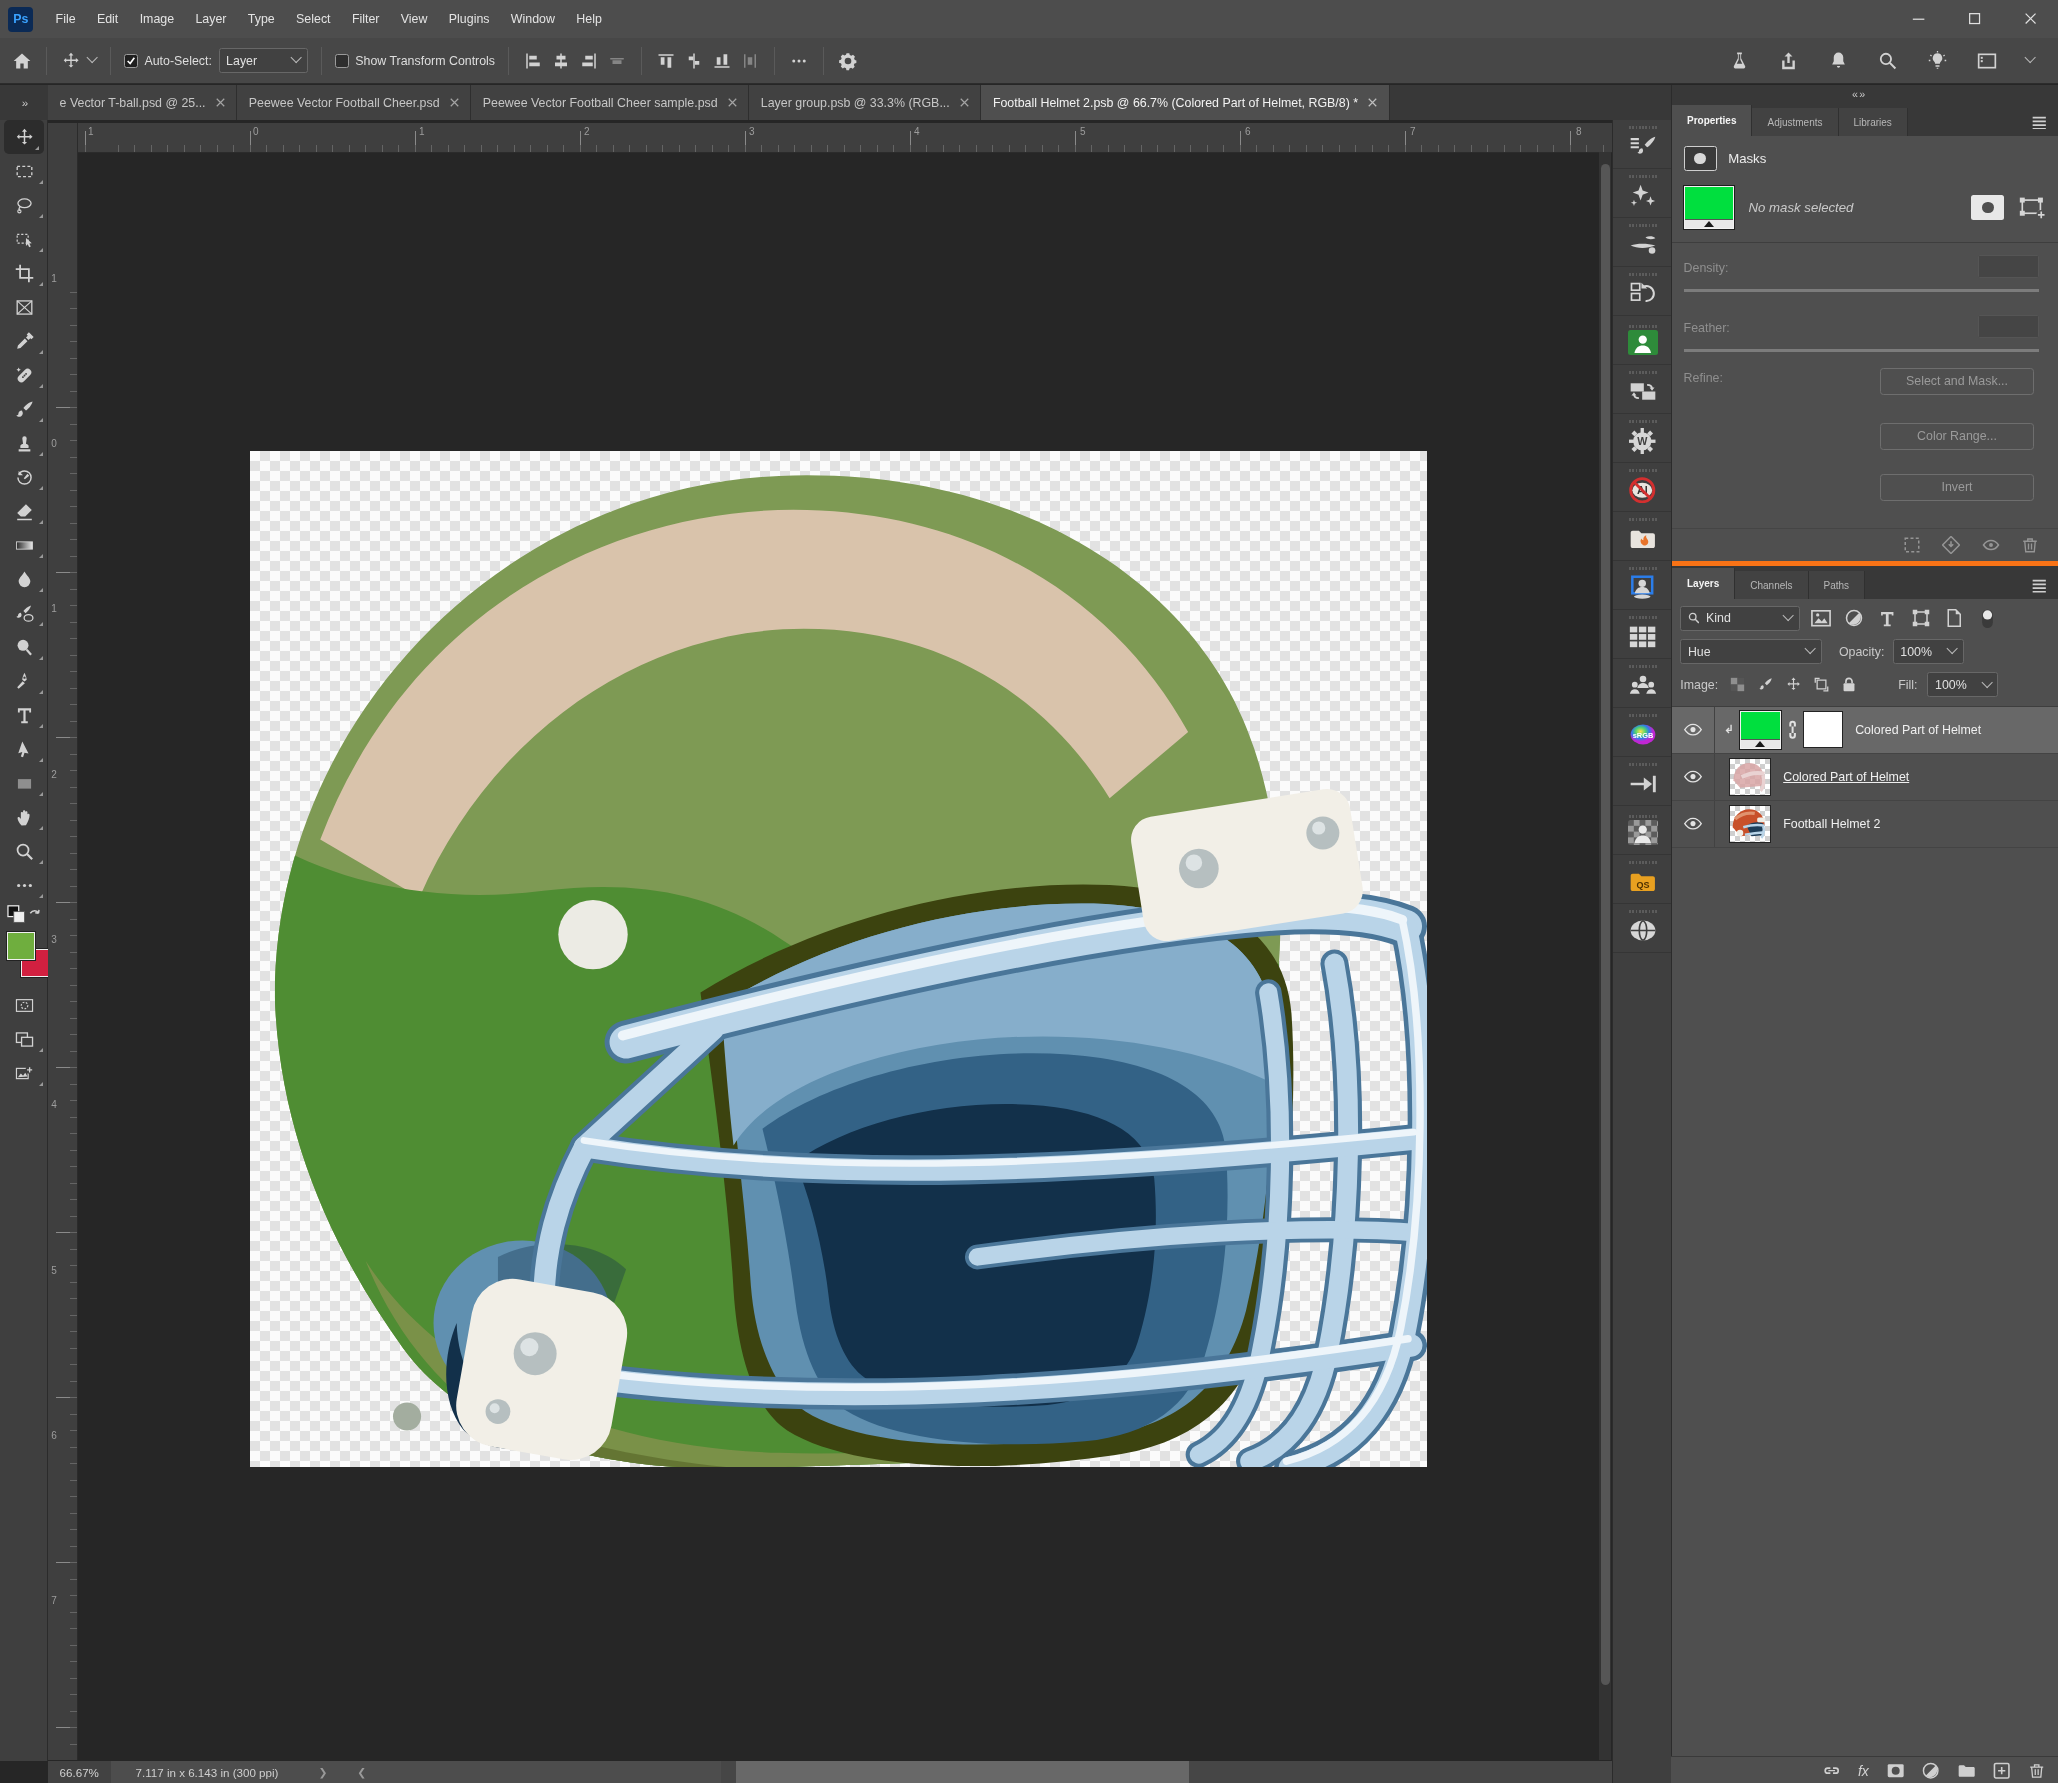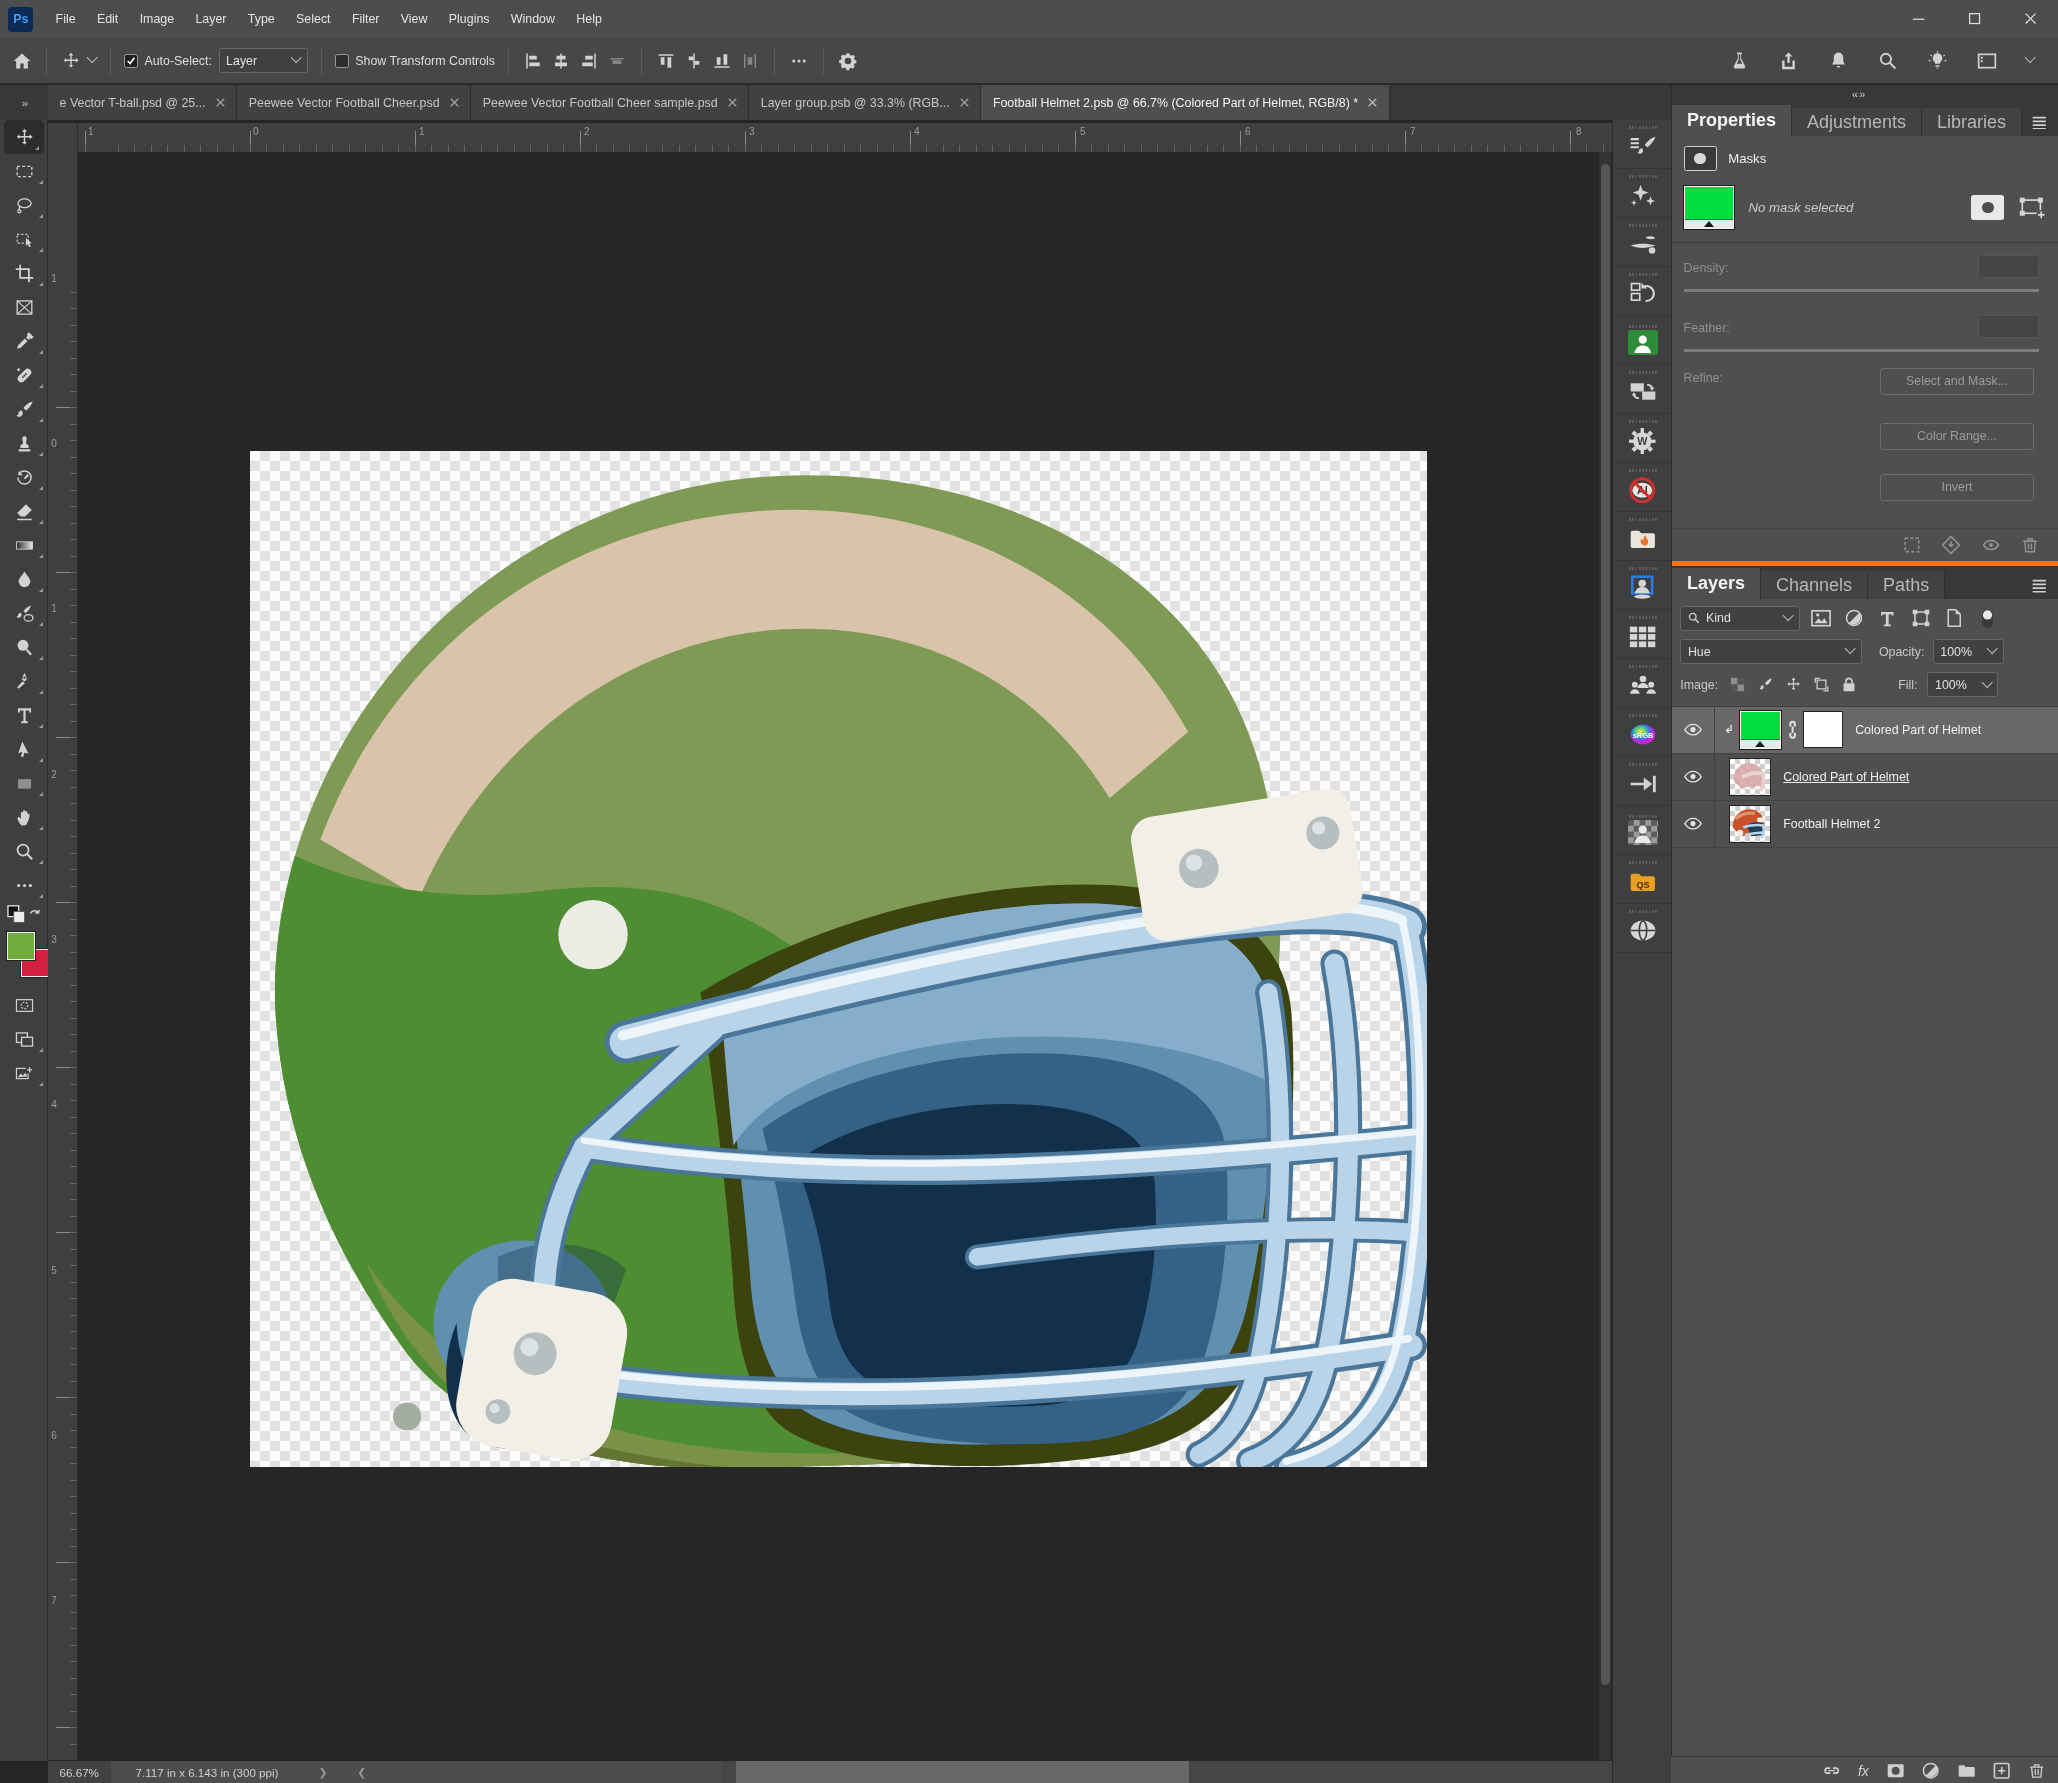--- a/index.html
+++ b/index.html
@@ -77,21 +77,21 @@
   #plugindock{left:1612px;top:120px;width:60px;height:1664px;background:#3f3f3f;border-left:0.8px solid #2b2b2b;display:flex;flex-direction:column;align-items:center;}
   .dockcell{width:60px;height:49px;border-bottom:0.8px solid #353535;display:flex;flex-direction:column;align-items:center;justify-content:center;gap:2.5px;}
   .grip{width:28px;height:3.3px;background:repeating-linear-gradient(90deg,#5c5c5c 0 1.7px,transparent 1.7px 3.3px);}
   .dockico{width:33px;height:30px;display:flex;align-items:center;justify-content:center;font-size:16.5px;color:#d6d6d6;}
   .tile{width:30px;height:25px;border-radius:2.5px;display:flex;align-items:center;justify-content:center;font-size:9px;font-weight:bold;}
 
   
   #panels{left:1671px;top:85px;width:388px;height:1699px;background:#4f4f4f;border-left:0.8px solid #2b2b2b;}
   #dock-header{height:18px;background:#383838;display:flex;align-items:center;justify-content:flex-start;padding-left:180px;color:#c9c9c9;font-size:10.7px;letter-spacing:-0.8px;}
   .ptabs{height:33px;background:#383838;display:flex;align-items:flex-end;}
-  .ptab{height:28px;padding:0 15px;display:flex;align-items:center;font-size:18px;color:#b7b7b7;background:#424242;border-right:0.8px solid #303030;}
+  .ptab{height:28px;padding:0 15px;display:flex;align-items:center;font-size:10px;color:#b7b7b7;background:#424242;border-right:0.8px solid #303030;}
   .ptab.active{background:#4f4f4f;color:#f5f5f5;font-weight:bold;height:31px;}
   .ptab-menu{margin-left:auto;padding:0 11.6px 6.6px 0;color:#cfcfcf;}
 
   .masks-head{display:flex;align-items:center;gap:11.6px;padding:10px 11.6px;}
   .masks-head .lbl{font-size:13.2px;color:#ececec;}
   #mask-row{display:flex;align-items:center;gap:15px;padding:5px 11.6px 13.2px 11.6px;border-bottom:0.8px solid #3e3e3e;}
   .fillthumb{width:50px;height:43px;border:1.7px solid #f2f2f2;outline:0.8px solid #1e1e1e;background:#00df3e;position:relative;}
   .fillthumb .ramp{position:absolute;left:0;right:0;bottom:0;height:9px;background:#e8e8e8;border-top:0.8px solid #555;display:flex;align-items:center;justify-content:center;}
   .fillthumb .ramp:before{content:"";width:0;height:0;border-left:5px solid transparent;border-right:5px solid transparent;border-bottom:6.6px solid #1a1a1a;}
   #no-mask{font-size:13.2px;font-style:italic;color:#c9c9c9;flex:1;}
@@ -105,21 +105,21 @@
   .pbtn{position:absolute;left:208px;width:154px;height:26.5px;border:0.8px solid #6e6e6e;border-radius:3.3px;color:#9a9a9a;font-size:12.4px;display:flex;align-items:center;justify-content:center;background:transparent;}
   #props-footer{height:33px;display:flex;align-items:center;justify-content:flex-end;gap:21.5px;padding-right:20px;border-top:0.8px solid #3e3e3e;opacity:.55;}
   #props-footer svg{width:18px;height:18px;}
 
   
   #layers-panel{border-top:5px solid #f97316;}
   .filter-row{display:flex;align-items:center;gap:8.3px;padding:6.6px 8.3px;}
   .kind-combo{width:120px;}
   .fico{width:25px;height:21.5px;display:flex;align-items:center;justify-content:center;}
   .blend-row{display:flex;align-items:center;gap:8.3px;padding:1.7px 8.3px 6.6px 8.3px;font-size:12.4px;color:#c9c9c9;}
-  .blend-combo{width:182px;justify-content:space-between;}
+  .blend-combo{width:142px;justify-content:space-between;}
   .val-combo{width:71px;justify-content:space-between;}
   .lock-row{display:flex;align-items:center;gap:10px;padding:1.7px 8.3px 8.3px 8.3px;font-size:12.4px;color:#c9c9c9;border-bottom:0.8px solid #3e3e3e;}
   .lockico{width:18px;height:16.5px;display:flex;align-items:center;justify-content:center;}
 
   .layer-row{height:47px;display:flex;align-items:center;border-bottom:0.8px solid #444;position:relative;}
   .layer-row.selected{background:#686868;}
   .eye-cell{width:43px;height:100%;display:flex;align-items:center;justify-content:center;border-right:0.8px solid #424242;}
   .lthumb{width:40px;height:36px;outline:0.8px solid #232323;background:conic-gradient(#cfcfcf 25%,#fff 0 50%,#cfcfcf 0 75%,#fff 0) 0 0/10px 10px;}
   .lname{font-size:12.4px;color:#f0f0f0;margin-left:13.2px;white-space:nowrap;}
   .underlined{text-decoration:underline;}

